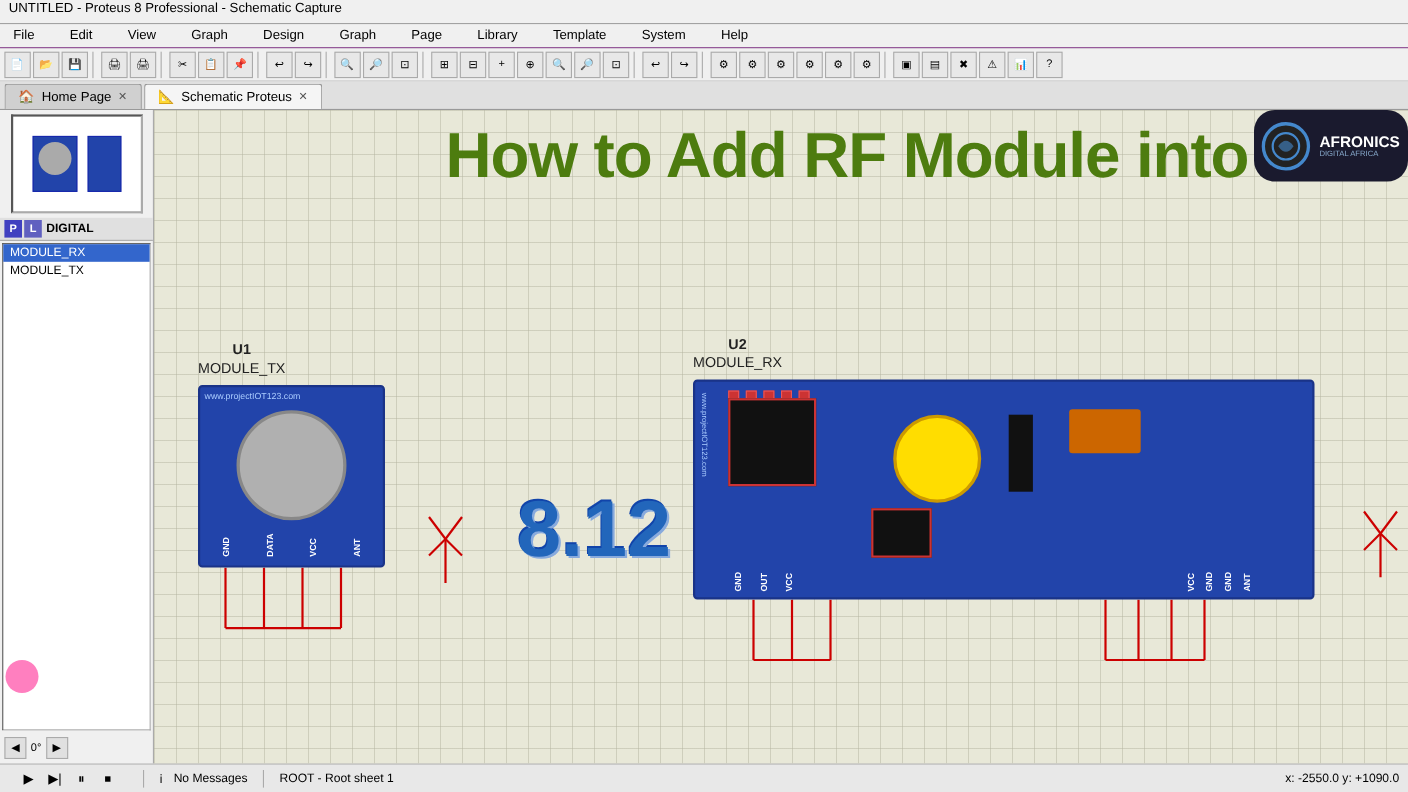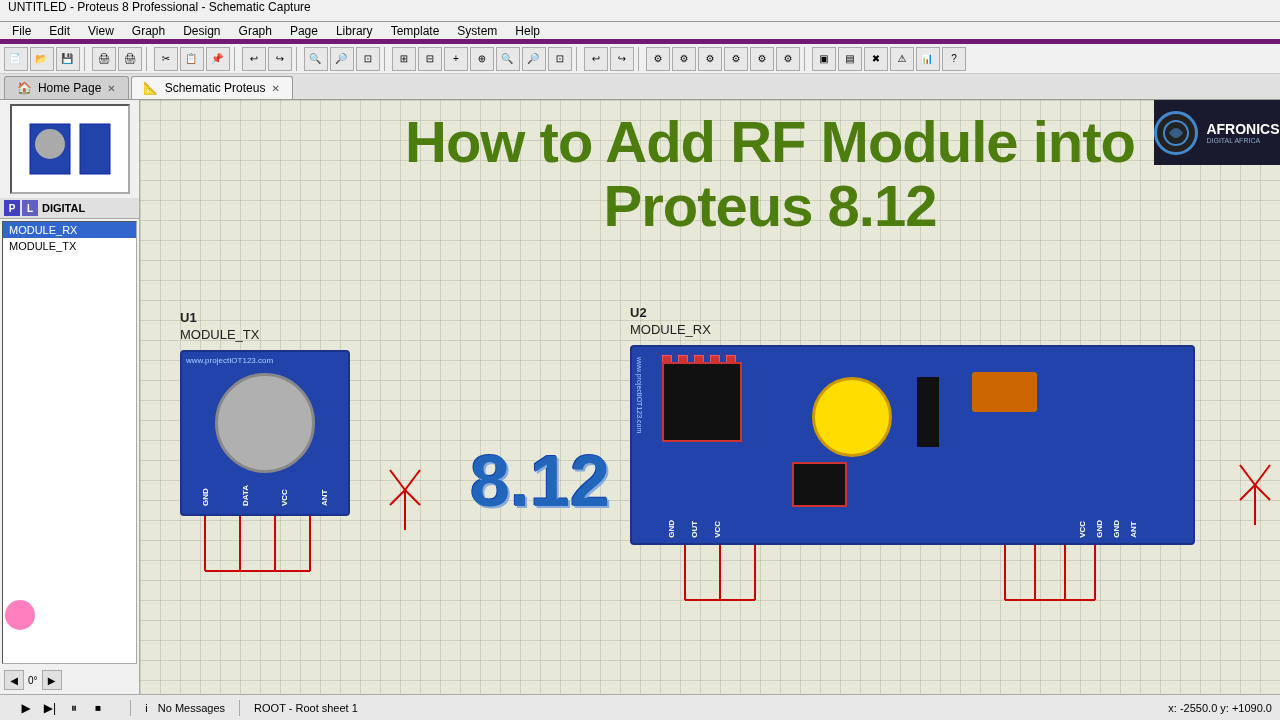--- a/index.html
+++ b/index.html
@@ -16,22 +16,22 @@
       border-bottom: 1px solid #999;
     }
 
     
     #menubar {
       background: #f0f0f0;
       height: 22px;
       display: flex;
       padding: 0 4px;
       font-size: 12px;
-      border-bottom: 5px solid #701a75;
-      gap: 2px;
+      border-bottom: 1px solid #701a75;
+      gap: 16px;
     }
     .menu-item {
       padding: 2px 8px;
       cursor: pointer;
     }
 
     
     #toolbar {
       background: #f0f0f0;
       height: 30px;
@@ -175,20 +175,21 @@
       color: #4d7c0f;
       font-size: 58px;
       line-height: 1.1;
       letter-spacing: -1px;
     }
     .comp-label {
       font-size: 13px;
       font-weight: bold;
       color: #222;
       margin-bottom: 2px;
+      text-align: center;
     }
     .comp-type {
       font-size: 13px;
       color: #222;
       margin-bottom: 4px;
     }
     .module-tx-board {
       width: 170px;
       background: #2244aa;
       border: 2px solid #1a3388;
@@ -292,24 +293,25 @@
       font-weight: 900;
       color: #2266bb;
       font-family: 'Impact', 'Arial Black', sans-serif;
       text-shadow: 2px 2px 0 #88aadd, -1px -1px 0 #1144aa;
     }
 
     
     #afronics-logo {
       position: absolute;
       top: 0; right: 0;
-      width: 126px; height: 65px;
+      width: 140px; height: 65px;
       background: #1a1a2e;
       display: flex; align-items: center; justify-content: center;
       gap: 8px;
+      border-radius: 19px;
     }
     .afronics-circle {
       width: 44px; height: 44px;
       border-radius: 50%;
       border: 3px solid #4488cc;
       background: #222;
       display: flex; align-items: center; justify-content: center;
     }
     .afronics-text { color: white; font-size: 14px; font-weight: bold; }
     .afronics-sub { color: #88aacc; font-size: 7px; display: block; }
@@ -477,21 +479,20 @@
           </svg>
         </div>
         <div>
           <div class="afronics-text">AFRONICS</div>
           <span class="afronics-sub">DIGITAL AFRICA</span>
         </div>
       </div>
 
       <div class="title-text">
         <div>How to Add RF Module into</div>
-        <div>Proteus 8.12</div>
       </div>
 
       <div style="position:absolute; top: 210px; left: 40px;">
         <div class="comp-label">U1</div>
         <div class="comp-type">MODULE_TX</div>
       </div>
 
       <div style="position:absolute; top: 250px; left: 40px;">
         <div class="module-tx-board">
           <div class="board-url">www.projectIOT123.com</div>

